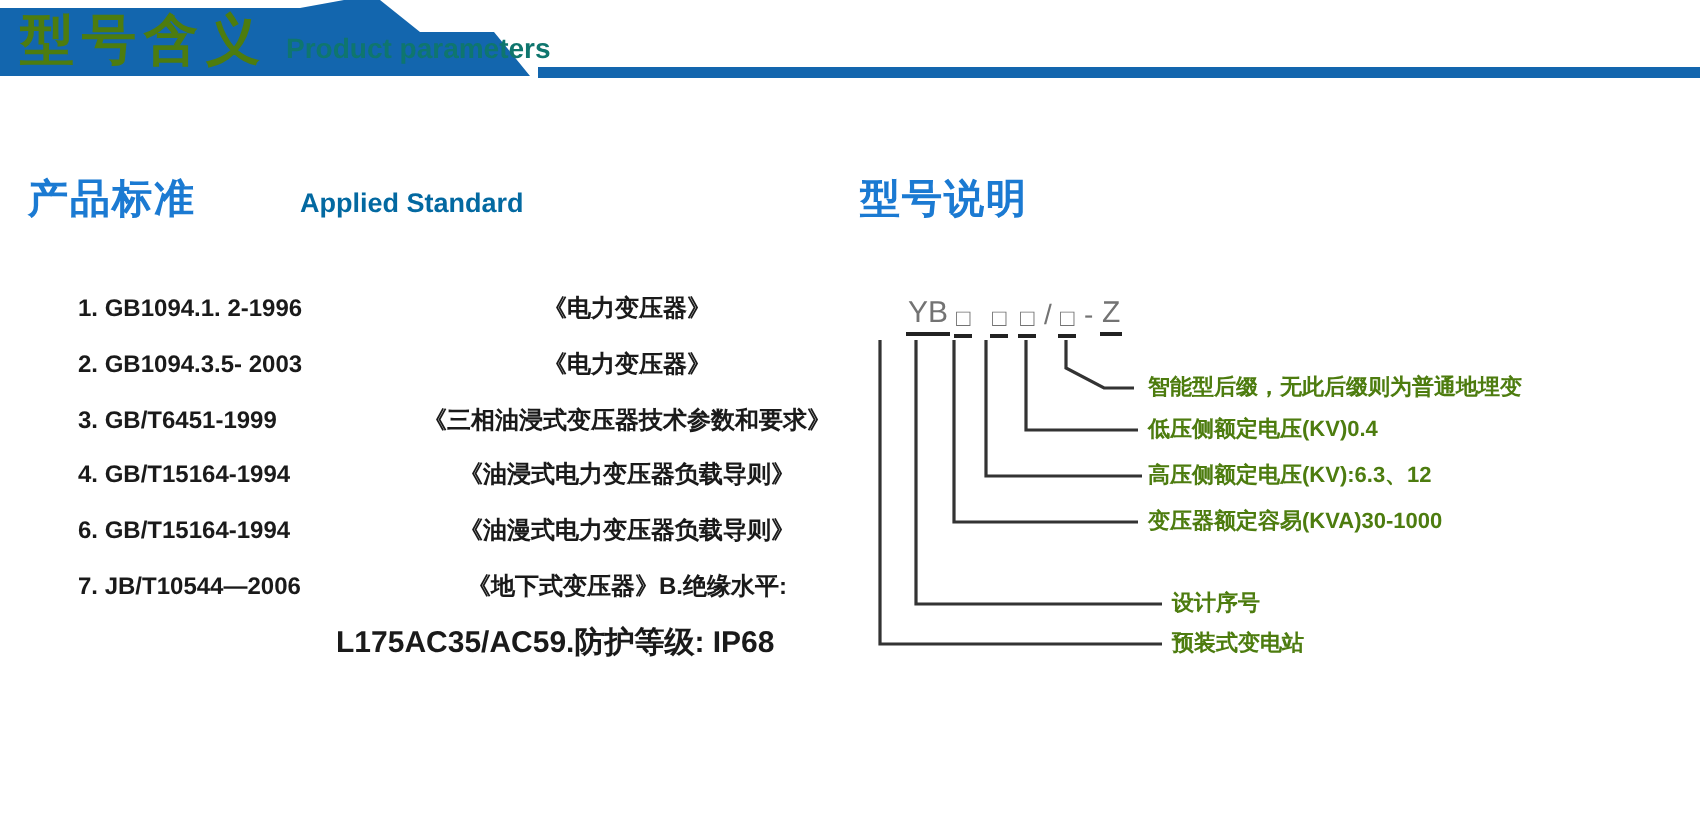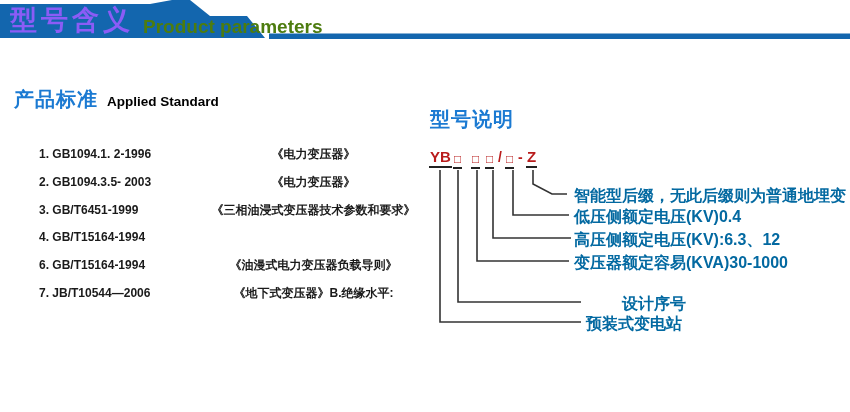--- a/index.html
+++ b/index.html
@@ -8,51 +8,51 @@
     position: relative;
     background: #ffffff;
     font-family: "Liberation Sans", "DejaVu Sans", sans-serif;
     color: #1a1a1a;
     overflow: hidden;
   }
   
   .banner-svg { position: absolute; left: 0; top: 0; }
   .banner-title {
     position: absolute; left: 10px; top: 2px;
-    font-size: 27px; font-weight: bold; color: #8b5cf6;
+    font-size: 27px; font-weight: bold; color: #4d7c0f;
     letter-spacing: 4px; white-space: nowrap;
   }
   .banner-sub {
     position: absolute; left: 143px; top: 16px;
-    font-size: 19px; font-weight: 600; color: #4d7c0f; white-space: nowrap;
+    font-size: 14px; font-weight: 600; color: #0f766e; white-space: nowrap;
   }
   
-  .sec-head { position: absolute; top: 86px; display: flex; align-items: baseline; }
+  .sec-head { position: absolute; top: 86px; display: flex; align-items: baseline; gap: 43px; }
   .sec-head.left { left: 14px; }
-  .sec-head.right { left: 430px; margin-top: 20px; }
+  .sec-head.right { left: 430px; }
   .sec-zh { font-size: 20px; font-weight: bold; color: #1b7ad2; letter-spacing: 1px; }
-  .sec-en { font-size: 13.5px; font-weight: 600; color: #000000; margin-left: 9px; }
+  .sec-en { font-size: 13.5px; font-weight: 600; color: #0369a1; margin-left: 9px; }
   
   .std-list { position: absolute; left: 13px; top: 141px; list-style: none; width: 420px; }
   .std-row { display: flex; line-height: 27.75px; font-size: 12px; font-weight: 700; white-space: nowrap; margin-left: 26px; }
   .std-code { flex: 0 0 155px; }
   .std-title { flex: 1; text-align: center; }
   .std-cont { margin-left: 155px; line-height: 27.75px; font-size: 15px; font-weight: 600; white-space: nowrap; }
   
-  .code-part { position: absolute; font-weight: bold; color: #b91c1c; white-space: nowrap; }
+  .code-part { position: absolute; font-weight: normal; color: #737373; white-space: nowrap; margin-left: 24px; }
   .u { border-bottom: 2px solid #222222; padding: 0 1px 1px 1px; }
   .cp-text { font-size: 15px; top: 148px; }
   .cp-box  { font-size: 12px; top: 152px; }
   .cp-sym  { font-size: 14px; top: 149px; }
   
   .overlay { position: absolute; left: 0; top: 0; pointer-events: none; }
   
   .diag-label {
-    position: absolute; font-size: 16px; font-weight: 600;
-    color: #0369a1; white-space: nowrap;
+    position: absolute; font-size: 11px; font-weight: 600;
+    color: #4d7c0f; white-space: nowrap;
   }
 </style>
 </head>
 <body>
 
 <div>
   <svg class="banner-svg" width="850" height="45">
     <polygon points="0,4 150,4 172,0 190,0 210,16 247,16 265,38 0,38" fill="#1366ae"></polygon>
     <rect x="269" y="33.5" width="581" height="5.5" fill="#1366ae"></rect>
   </svg>
@@ -73,31 +73,33 @@
   <li class="std-row">
     <span class="std-code">2. GB1094.3.5- 2003</span>
     <span class="std-title">《电力变压器》</span>
   </li>
   <li class="std-row">
     <span class="std-code">3. GB/T6451-1999</span>
     <span class="std-title">《三相油浸式变压器技术参数和要求》</span>
   </li>
   <li class="std-row">
     <span class="std-code">4. GB/T15164-1994</span>
+    <span class="std-title">《油浸式电力变压器负载导则》</span>
   </li>
   <li class="std-row">
   </li>
   <li class="std-row">
     <span class="std-code">6. GB/T15164-1994</span>
     <span class="std-title">《油漫式电力变压器负载导则》</span>
   </li>
   <li class="std-row">
     <span class="std-code">7. JB/T10544—2006</span>
     <span class="std-title">《地下式变压器》B.绝缘水平:</span>
   </li>
+  <li class="std-cont">L175AC35/AC59.防护等级: IP68</li>
 </ul>
 
 <div class="sec-head right">
   <span class="sec-zh">型号说明</span>
 </div>
 
 <div>
   <span class="code-part cp-text u" style="left:429px;">YB</span>
   <span class="code-part cp-box u" style="left:453px;">□</span>
   <span class="code-part cp-box u" style="left:471px;">□</span>
@@ -116,14 +118,14 @@
     <path d="M493,170 V238 H571"></path>
     <path d="M513,170 V215 H569"></path>
     <path d="M533,170 V184 L552,194 H567"></path>
   </g>
 </svg>
 
 <div class="diag-label" style="left:574px; top:186px;">智能型后缀，无此后缀则为普通地埋变</div>
 <div class="diag-label" style="left:574px; top:207px;">低压侧额定电压(KV)0.4</div>
 <div class="diag-label" style="left:574px; top:230px;">高压侧额定电压(KV):6.3、12</div>
 <div class="diag-label" style="left:574px; top:253px;">变压器额定容易(KVA)30-1000</div>
-<div class="diag-label" style="left:586px; top:294px;margin-left:36px;">设计序号</div>
+<div class="diag-label" style="left:586px; top:294px;">设计序号</div>
 <div class="diag-label" style="left:586px; top:314px;">预装式变电站</div>
 
 </body></html>

